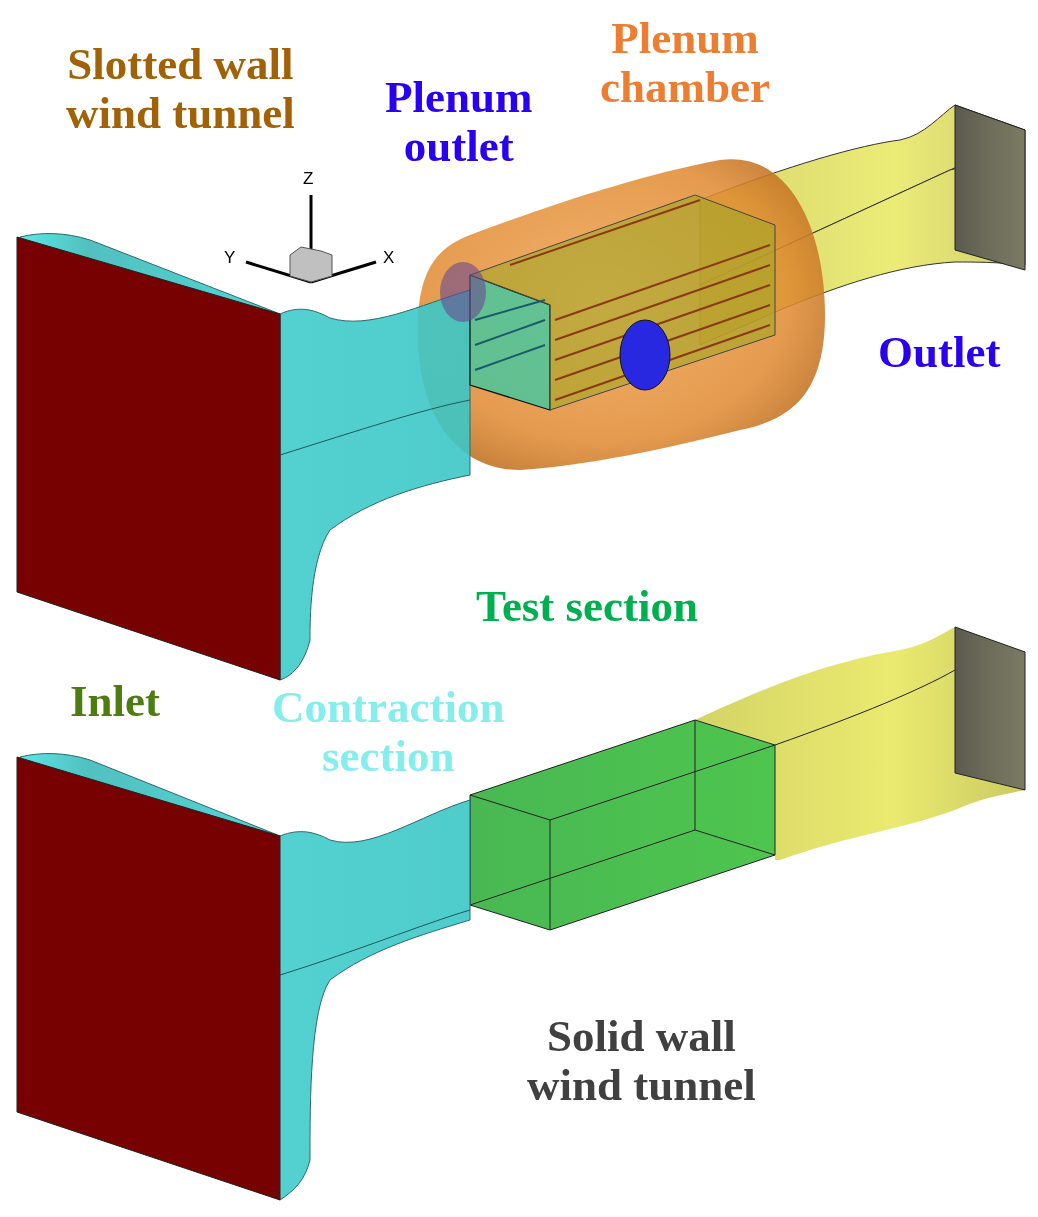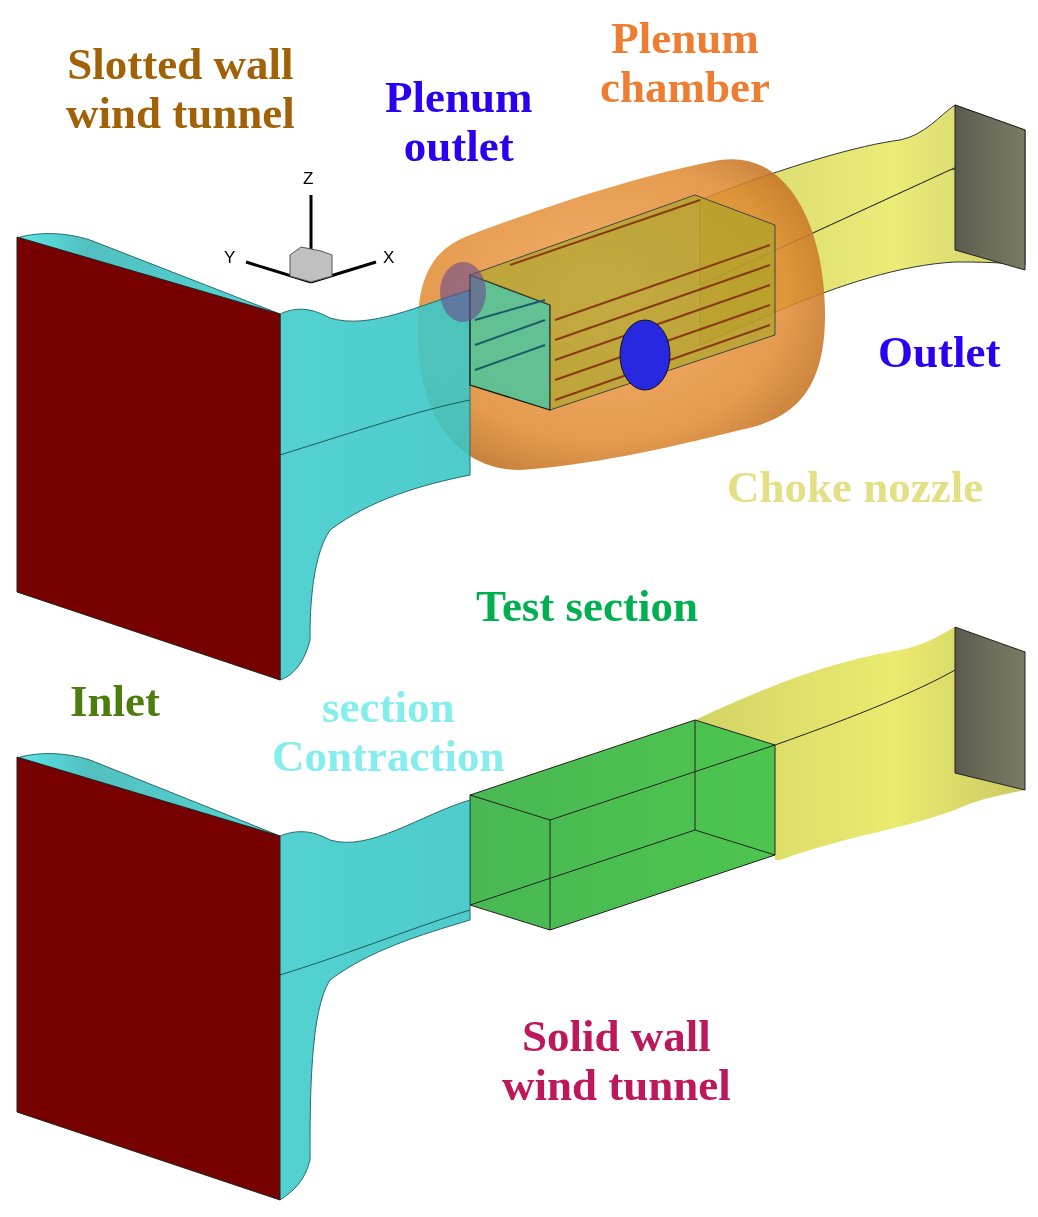--- a/index.html
+++ b/index.html
@@ -108,24 +108,23 @@
 </div>
 <div class="lbl" style="left:385px; top:73px; color:#2a00f0;">
   <div>Plenum</div>
   <div>outlet</div>
 </div>
 <div class="lbl" style="left:600px; top:14px; color:#ed7d31;">
   <div>Plenum</div>
   <div>chamber</div>
 </div>
 <div class="lbl" style="left:878px; top:328px; color:#2a00f0;">Outlet</div>
-<div class="lbl" style="left:727px; top:463px; color:#e3df85;">Choke nozzle</div>
 <div class="lbl" style="left:476px; top:582px; color:#00b050;">Test section</div>
 <div class="lbl" style="left:70px; top:677px; color:#4d7c0f;">Inlet</div>
 <div class="lbl" style="left:272px; top:683px; color:#86eded;">
+  <div>Contraction</div>
   <div>section</div>
-  <div>Contraction</div>
 </div>
-<div class="lbl" style="left:502px; top:1012px; color:#be185d;">
+<div class="lbl" style="left:527px; top:1012px; color:#404040;">
   <div>Solid wall</div>
   <div>wind tunnel</div>
 </div>
 </div>
 
 </body></html>

